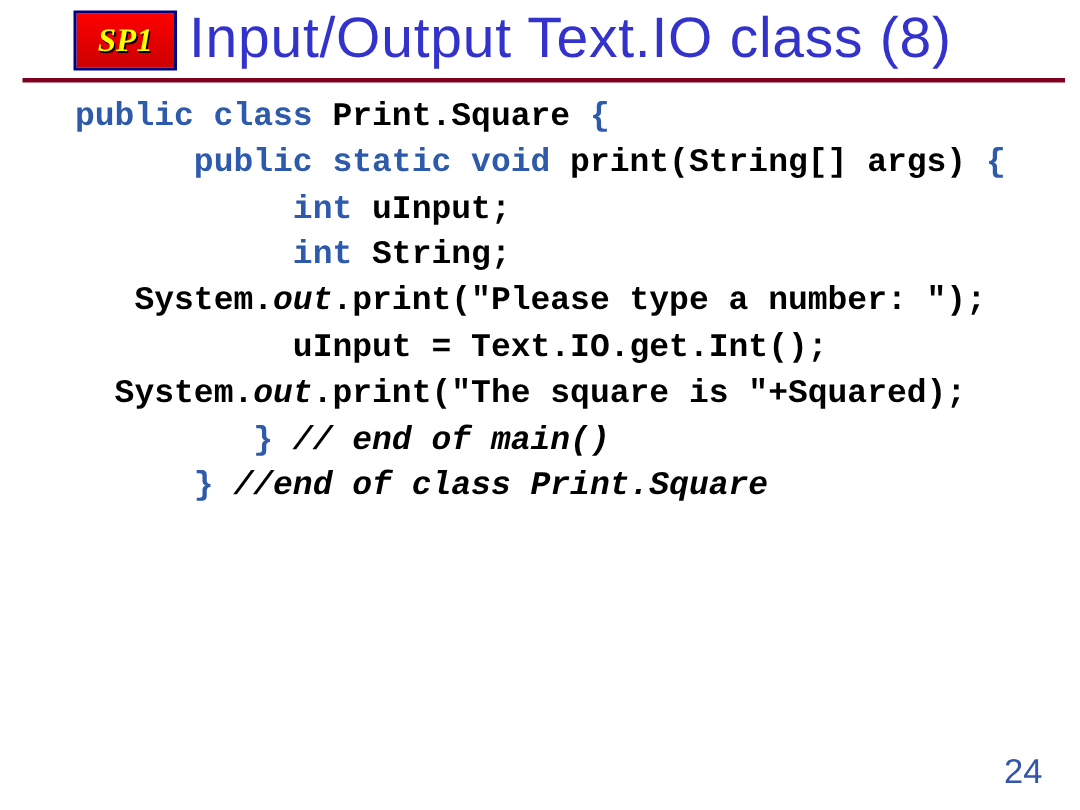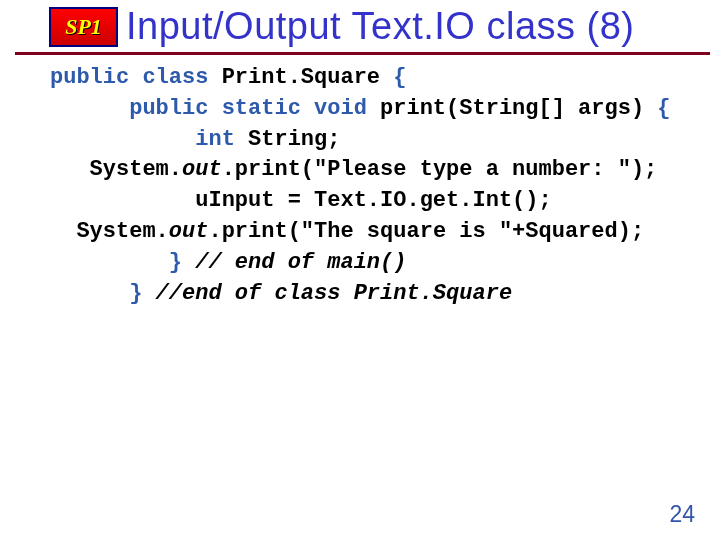--- a/index.html
+++ b/index.html
@@ -70,20 +70,21 @@
 
 <div class="header">
   <div class="logo">SP1</div>
   <div class="title">Input/Output Text.IO class (8)</div>
 </div>
 <hr class="hr">
 
 <div class="code">
   <div class="line"><span class="kw">public class</span><span class="bold"> Print.Square </span><span class="kw">{</span></div>
   <div class="line">      <span class="kw">public static void</span><span class="bold"> print</span><span class="bold">(String[] args) </span><span class="kw">{</span></div>
+  <div class="line">           <span class="kw">int</span><span class="bold"> uInput;</span></div>
   <div class="line">           <span class="kw">int</span><span class="bold"> String;</span></div>
   <div class="line">   <span class="bold">System.</span><span class="bolditalic">out</span><span class="bold">.</span><span class="bold">print</span><span class="bold">("Please type a number: ");</span></div>
   <div class="line">           <span class="bold">uInput = Text.IO.get.Int();</span></div>
   <div class="line">  <span class="bold">System.</span><span class="bolditalic">out</span><span class="bold">.</span><span class="bold">print</span><span class="bold">("The square is "+Squared);</span></div>
   <div class="line">         <span class="kw">}</span><span class="bolditalic"> // end of main()</span></div>
   <div class="line">      <span class="kw">}</span><span class="bolditalic"> //end of class Print.Square</span></div>
 </div>
 
 <div class="pagenum">24</div>
 

